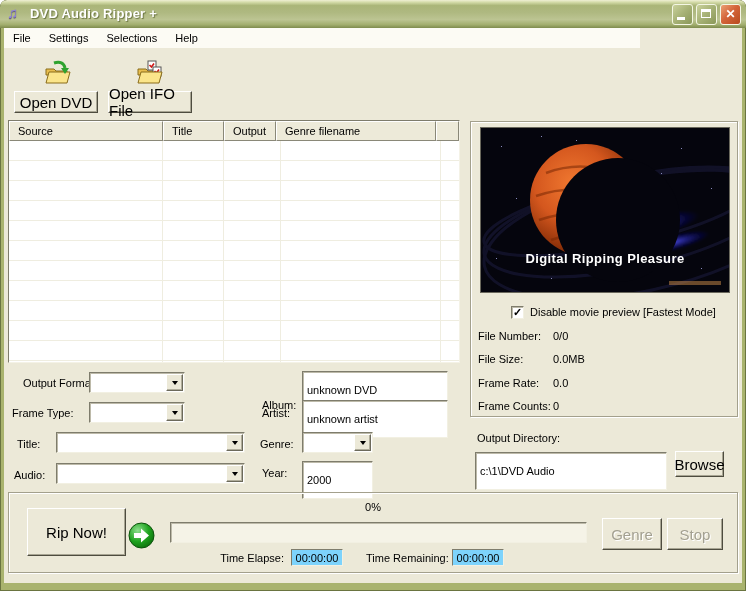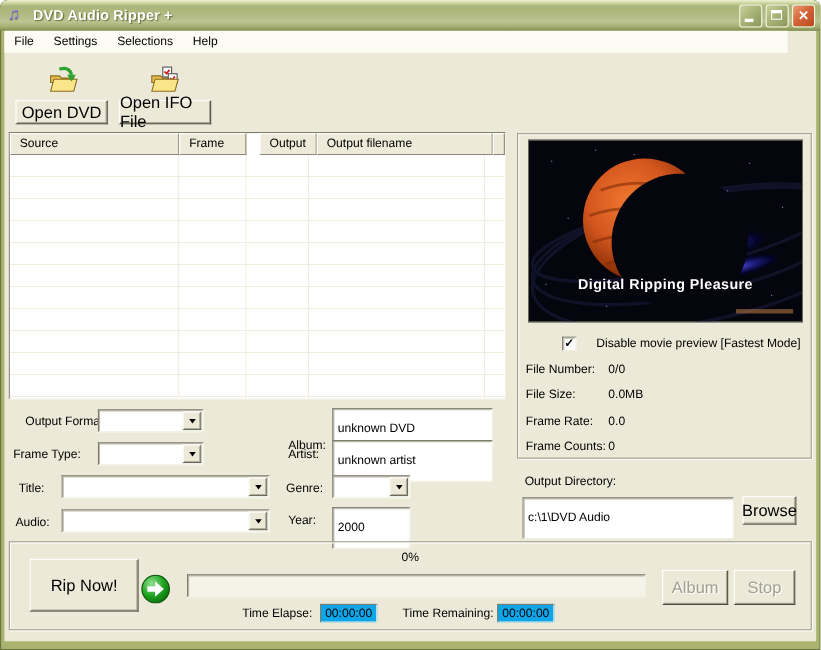--- a/index.html
+++ b/index.html
@@ -34,21 +34,21 @@
     border:1px solid #F4F6E4;
   }
   .btn-min,.btn-max{background:linear-gradient(135deg,#C9D19C 0%,#A6B175 50%,#8B9859 100%);}
   .btn-close{background:linear-gradient(135deg,#EBA174 0%,#D4653A 45%,#B84A1E 100%);}
   .btn-min{left:672px;} .btn-max{left:696px;} .btn-close{left:720px;}
   .glyph-min{position:absolute;left:4px;bottom:4px;width:8px;height:3px;background:#fff;}
   .glyph-max{position:absolute;left:4px;top:4px;width:10px;height:9px;border:1px solid #fff;border-top:3px solid #fff;}
   .glyph-close{position:absolute;left:0;top:2px;width:100%;text-align:center;color:#fff;font-weight:bold;font-size:12px;}
   
   .client{position:absolute;left:4px;top:28px;width:738px;height:555px;background:#ECE9D8;}
-  .menubar{position:absolute;left:4px;top:28px;width:712px;height:20px;background:#FCFBF4;display:flex;align-items:center;}
+  .menubar{position:absolute;left:4px;top:28px;width:636px;height:20px;background:#FCFBF4;display:flex;align-items:center;}
   .menu-item{padding:2px 9px;cursor:default;}
   
   .btn{
     position:absolute;background:#ECE9D8;
     border:1px solid;border-color:#FFFFFF #4E4C3F #4E4C3F #FFFFFF;
     box-shadow:inset -1px -1px 0 #A8A593;
     display:flex;align-items:center;justify-content:center;
     font-size:15px;color:#000;
   }
   .btn.disabled{color:#A3A091;text-shadow:1px 1px 0 #FFFFFF;}
@@ -115,21 +115,21 @@
     font-size:11px;font-weight:bold;line-height:11px;
   }
   
   .progress{
     position:absolute;left:170px;top:522px;width:417px;height:21px;
     background:#F5F3E7;
     border:1px solid;border-color:#7E7C6C #F2F0E2 #F2F0E2 #7E7C6C;
     box-shadow:inset 1px 1px 0 #BDBAA9;
   }
   .timefield{
-    position:absolute;height:17px;width:52px;background:#0ea5e9;
+    position:absolute;height:17px;width:52px;background:#7dd3fc;
     border:1px solid;border-color:#7E7C6C #F2F0E2 #F2F0E2 #7E7C6C;
     text-align:center;padding-top:2px;
   }
 </style>
 </head>
 <body>
 
 <div id="window">
 
   <div class="client"></div>
@@ -173,23 +173,23 @@
     <path d="M18.5 12 l2 2 l2.5 -3.5" stroke="#D01818" stroke-width="1.6" fill="none"></path>
     <path d="M2 24 L5 13 H26 L23 24 Z" fill="#FBE58A" stroke="#8A6D1A" stroke-width="1"></path>
   </svg>
   <div class="btn" style="left:108px;top:91px;width:84px;height:22px;">
     <span>Open IFO File</span>
   </div>
 
   <div class="listview">
     <div class="lv-header">
       <div class="lv-h" style="width:154px;">Source</div>
-      <div class="lv-h" style="width:61px;">Frame</div>
-      <div class="lv-h" style="width:52px;margin-left:12px;">Output</div>
-      <div class="lv-h" style="width:160px;">Output filename</div>
+      <div class="lv-h" style="width:61px;">Title</div>
+      <div class="lv-h" style="width:52px;">Output</div>
+      <div class="lv-h" style="width:160px;">Genre filename</div>
       <div class="lv-h" style="flex:1;"></div>
     </div>
     <div class="lv-body">
       <div class="vline" style="left:153px;"></div>
       <div class="vline" style="left:214px;"></div>
       <div class="vline" style="left:271px;"></div>
       <div class="vline" style="left:431px;"></div>
     </div>
   </div>
 
@@ -243,21 +243,21 @@
       </g>
       <circle cx="137" cy="92" r="62" fill="#05050D"></circle>
     </svg>
     <div class="preview-caption">Digital Ripping Pleasure</div>
     <div class="watermark"></div>
   </div>
 
   <div class="checkbox">
     <span>✓</span>
   </div>
-  <span class="lbl" style="left:530px;top:306px;margin-left:12px;">Disable movie preview [Fastest Mode]</span>
+  <span class="lbl" style="left:530px;top:306px;">Disable movie preview [Fastest Mode]</span>
 
   <span class="lbl" style="left:478px;top:330px;">File Number:</span>
   <span class="lbl" style="left:553px;top:330px;">0/0</span>
   <span class="lbl" style="left:478px;top:353px;">File Size:</span>
   <span class="lbl" style="left:553px;top:353px;">0.0MB</span>
   <span class="lbl" style="left:478px;top:377px;">Frame Rate:</span>
   <span class="lbl" style="left:553px;top:377px;">0.0</span>
   <span class="lbl" style="left:478px;top:400px;">Frame Counts:</span>
   <span class="lbl" style="left:553px;top:400px;">0</span>
 
@@ -327,21 +327,21 @@
     </defs>
     <circle cx="13.5" cy="13.5" r="12.5" fill="url(#gg)" stroke="#0A520A"></circle>
     <path d="M6 11 h7 v-4.5 l8 7 -8 7 V16 H6 Z" fill="#FFFFFF"></path>
   </svg>
 
   <div class="lbl" style="left:8px;top:501px;width:730px;text-align:center;">0%</div>
 
   <div class="progress"></div>
 
   <div class="btn disabled" style="left:602px;top:518px;width:60px;height:32px;">
-    <span>Album</span>
+    <span>Genre</span>
   </div>
   <div class="btn disabled" style="left:667px;top:518px;width:56px;height:32px;">
     <span>Stop</span>
   </div>
 
   <span class="lbl" style="left:200px;top:552px;width:84px;text-align:right;">Time Elapse:</span>
   <div class="timefield" style="left:291px;top:549px;">00:00:00</div>
   <span class="lbl" style="left:366px;top:552px;">Time Remaining:</span>
   <div class="timefield" style="left:452px;top:549px;">00:00:00</div>
 

